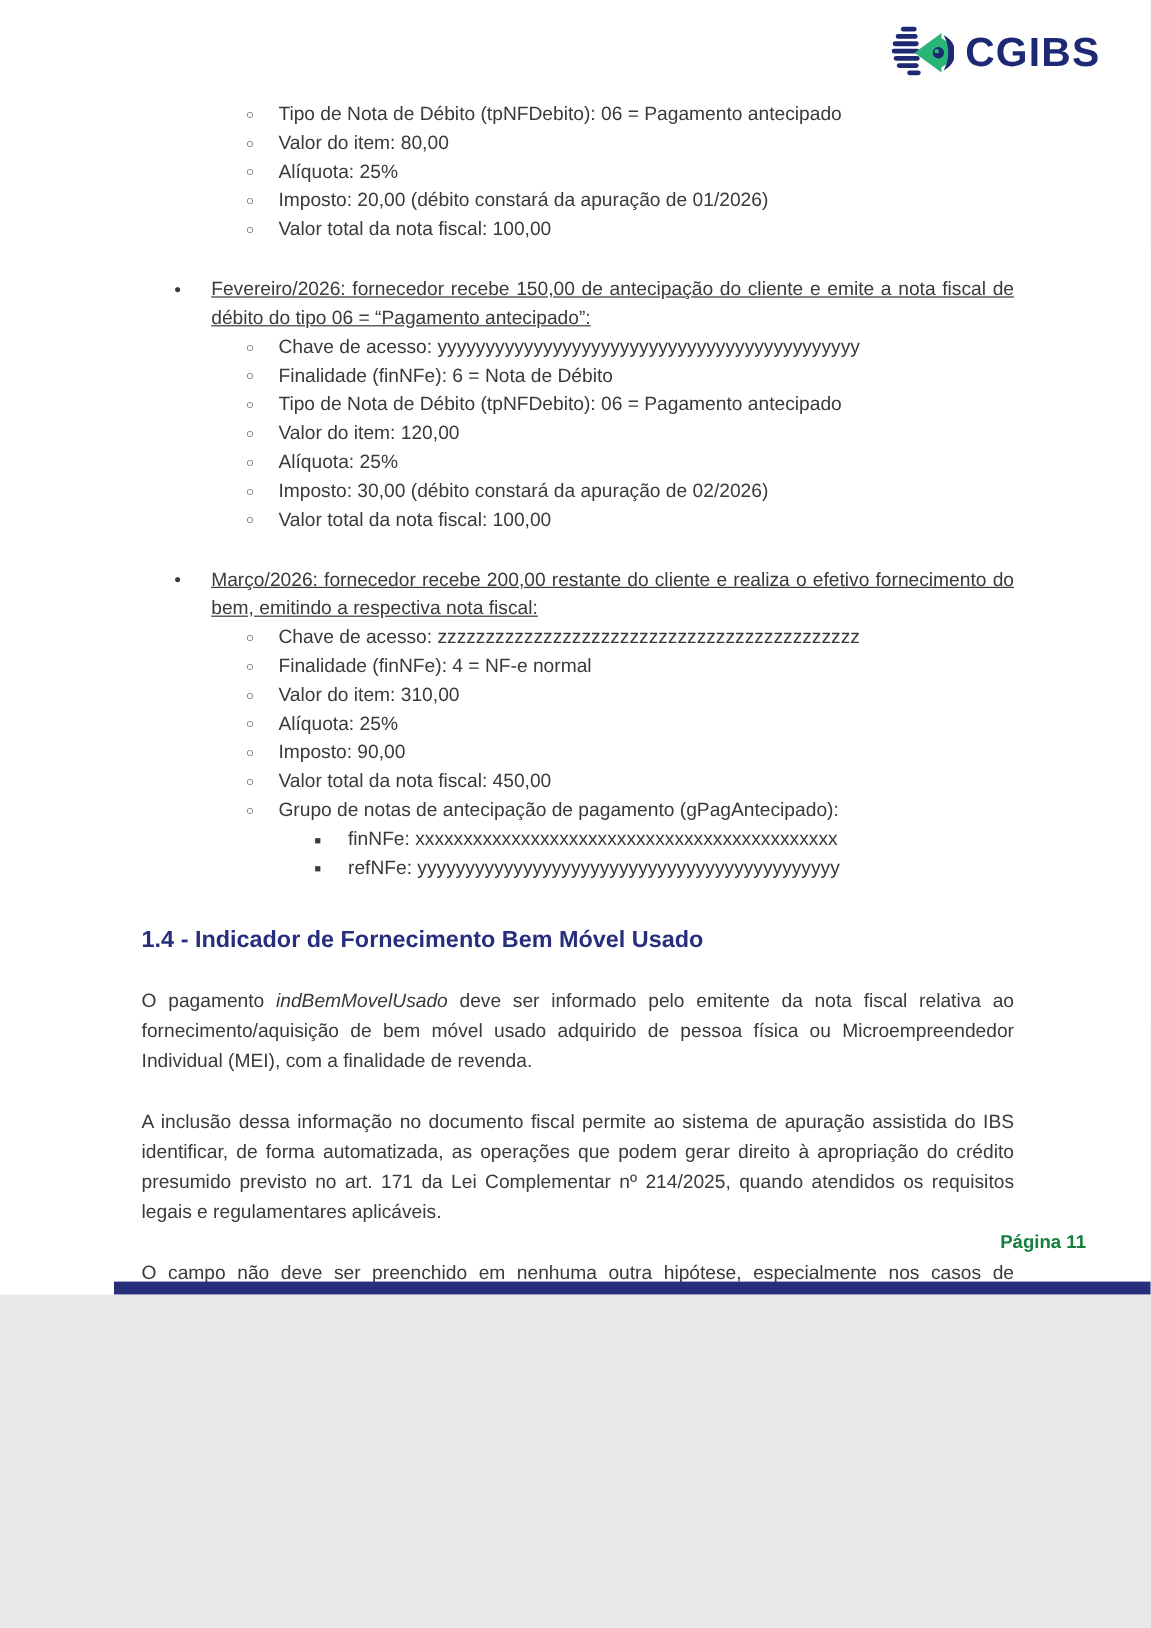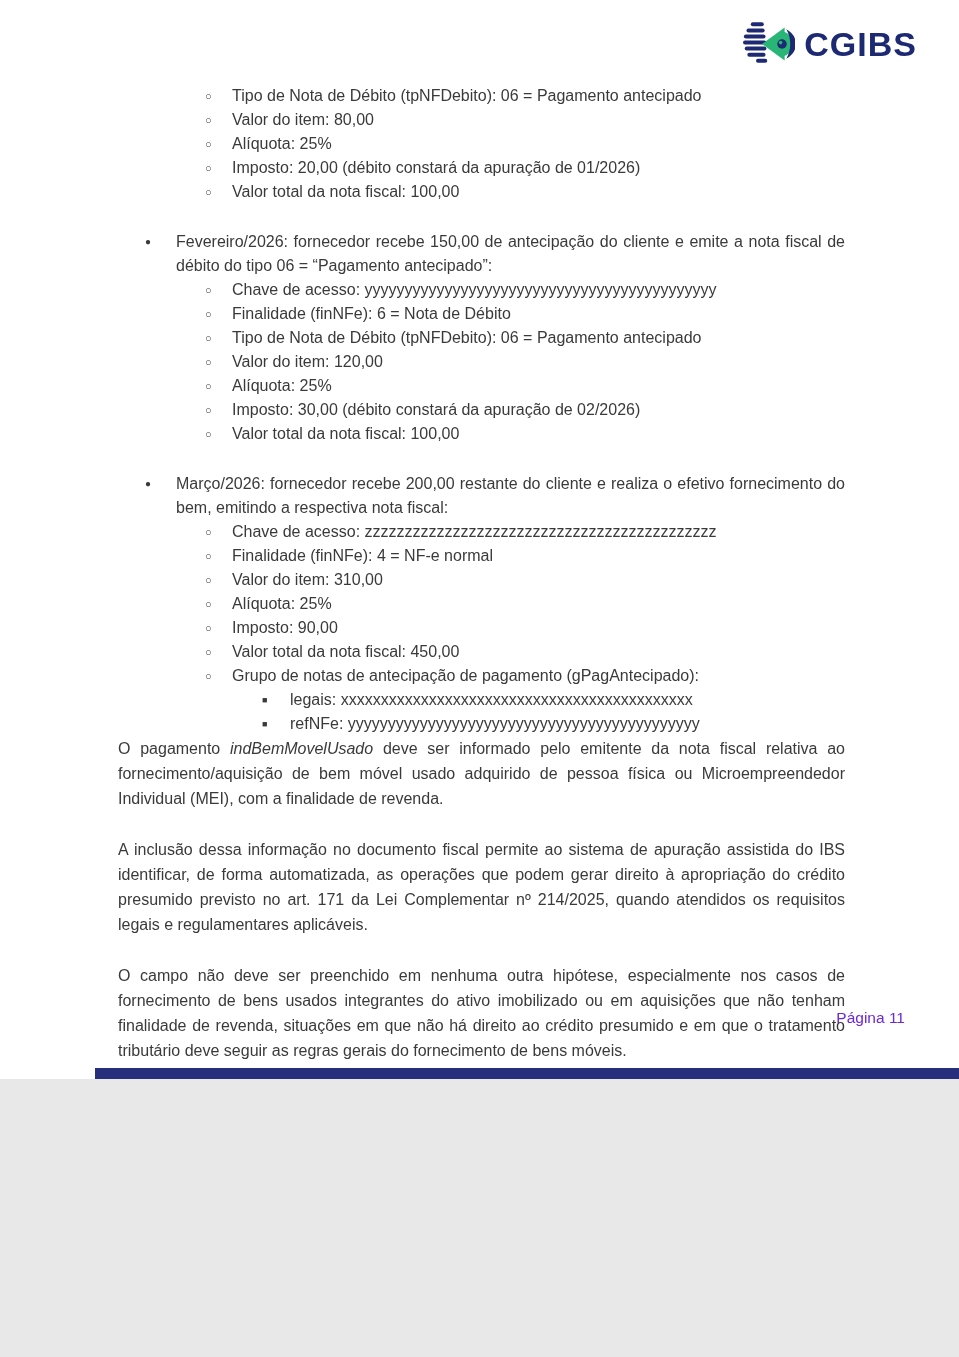--- a/index.html
+++ b/index.html
@@ -25,43 +25,43 @@
   }
   
   .content{
     margin:26px 114px 0 118px;
     font-size:16px;line-height:24px;
   }
   .li{display:flex;}
   .li .txt{flex:1;min-width:0;}
   .li.lvl1{margin-left:27px;}
   .li.lvl1 .marker{width:31px;flex:none;font-size:10px;}
-  .li.lvl1 .txt{text-align:justify;}
+  .li.lvl1 .txt{text-align:justify;text-decoration:underline;}
   .li.lvl2{margin-left:87px;}
   .li.lvl2 .marker{width:27px;flex:none;font-size:11px;}
   .li.lvl3{margin-left:144px;}
   .li.lvl3 .marker{width:28px;flex:none;font-size:9px;}
   .marker{color:#3a3a3a;}
   .group{margin-top:26px;}
   
   .section-heading{
     margin:34px 0 26px 0;
     font-size:19.5px;font-weight:700;color:#272f7d;
     line-height:26px;
   }
   .para{
     margin:0 0 26px 0;
     text-align:justify;
     line-height:25px;
   }
   .para em{font-style:italic;}
   
   .page-number{
-    position:absolute;right:54px;bottom:52px;
-    font-size:15.5px;font-weight:400;color:#6d28d9;
+    position:absolute;right:54px;bottom:34px;
+    font-size:15.5px;font-weight:700;color:#15803d;
   }
   .footer-bar{
     position:absolute;left:95px;right:0;bottom:0;height:11px;
     background:#272f7d;
   }
 </style>
 </head>
 <body>
 
 <div class="page">
@@ -173,29 +173,30 @@
           <div class="li lvl2">
             <span class="marker">○</span>
             <span class="txt">Valor total da nota fiscal: 450,00</span>
           </div>
           <div class="li lvl2">
             <span class="marker">○</span>
             <span class="txt">Grupo de notas de antecipação de pagamento (gPagAntecipado):</span>
           </div>
           <div class="li lvl3">
             <span class="marker">■</span>
-            <span class="txt">legais: xxxxxxxxxxxxxxxxxxxxxxxxxxxxxxxxxxxxxxxxxxxx</span>
+            <span class="txt">finNFe: xxxxxxxxxxxxxxxxxxxxxxxxxxxxxxxxxxxxxxxxxxxx</span>
           </div>
           <div class="li lvl3">
             <span class="marker">■</span>
             <span class="txt">refNFe: yyyyyyyyyyyyyyyyyyyyyyyyyyyyyyyyyyyyyyyyyyyy</span>
           </div>
         </div>
       </div>
 
+    <h2 class="section-heading">1.4 - Indicador de Fornecimento Bem Móvel Usado</h2>
 
     <p class="para"><span>O pagamento </span><em>indBemMovelUsado</em><span> deve ser informado pelo emitente da nota fiscal relativa ao fornecimento/aquisição de bem móvel usado adquirido de pessoa física ou Microempreendedor Individual (MEI), com a finalidade de revenda.</span></p>
 
     <p class="para">A inclusão dessa informação no documento fiscal permite ao sistema de apuração assistida do IBS identificar, de forma automatizada, as operações que podem gerar direito à apropriação do crédito presumido previsto no art. 171 da Lei Complementar nº 214/2025, quando atendidos os requisitos legais e regulamentares aplicáveis.</p>
 
     <p class="para">O campo não deve ser preenchido em nenhuma outra hipótese, especialmente nos casos de fornecimento de bens usados integrantes do ativo imobilizado ou em aquisições que não tenham finalidade de revenda, situações em que não há direito ao crédito presumido e em que o tratamento tributário deve seguir as regras gerais do fornecimento de bens móveis.</p>
 
   </div>
 
   <div class="page-number">Página 11</div>

